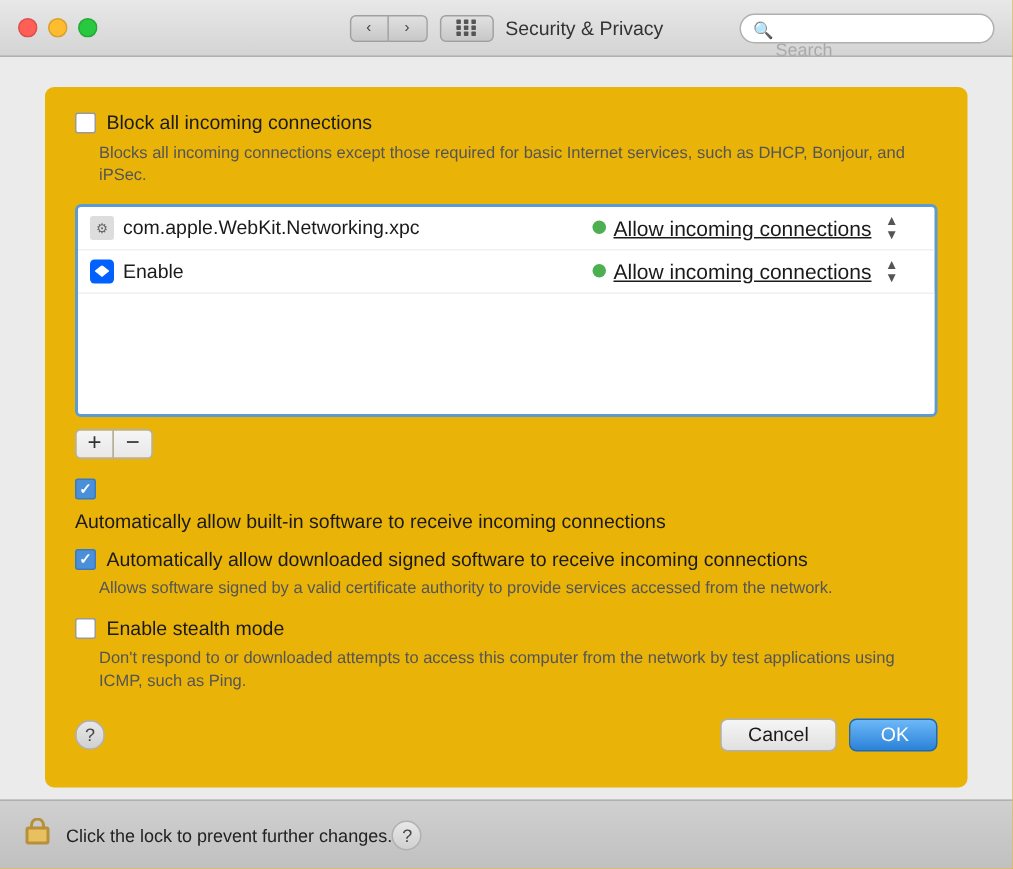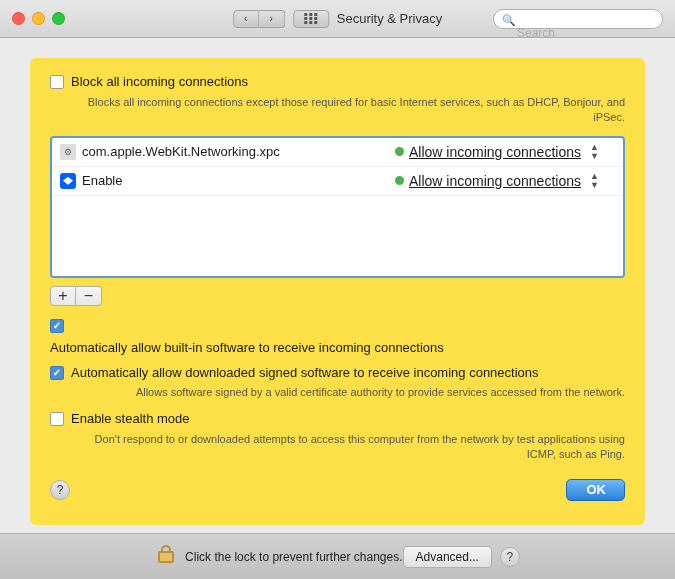--- a/index.html
+++ b/index.html
@@ -129,21 +129,21 @@
       flex: 1;
       background: #ebebeb;
       display: flex;
       flex-direction: column;
       align-items: center;
       padding: 20px 30px 0 30px;
     }
 
     .panel {
       width: 100%;
-      background: #fde047;
+      background: #eab308;
       border-radius: 6px;
       padding: 16px 20px;
     }
 
     
     .checkbox-row {
       display: flex;
       align-items: flex-start;
       gap: 7px;
       margin-bottom: 4px;
@@ -171,24 +171,23 @@
       font-weight: bold;
     }
     .checkbox-label {
       font-size: 13px;
       color: #1a1a1a;
       line-height: 1.3;
     }
     .checkbox-sublabel {
       font-size: 11px;
       color: #555;
-      margin-left: 26px;
+      margin-left: 16px;
       margin-bottom: 10px;
       line-height: 1.4;
-      text-align: right;
     }
 
     
     .app-list-box {
       border: 2px solid #5b9bd5;
       border-radius: 4px;
       background: white;
       margin: 10px 0 8px 0;
       overflow: hidden;
     }
@@ -292,21 +291,21 @@
     .list-action-btn:last-child  { border-radius: 0 4px 4px 0; border-left: none; }
 
     
     .bottom-bar {
       width: 100%;
       height: 46px;
       background: linear-gradient(to bottom, #d0d0d0, #c0c0c0);
       border-top: 1px solid #b0b0b0;
       display: flex;
       align-items: center;
-      justify-content: center;
+      justify-content: flex-start;
       padding: 0 14px;
       flex-shrink: 0;
     }
     .lock-section {
       display: flex;
       align-items: center;
       gap: 8px;
     }
     .lock-icon {
       width: 22px;
@@ -389,21 +388,21 @@
     }
     .cancel-btn {
       background: linear-gradient(to bottom, #f5f5f5, #e0e0e0);
       border: 1px solid #b0b0b0;
       color: #1a1a1a;
     }
     .ok-btn {
       background: linear-gradient(to bottom, #6cb8f8, #2c82d8);
       border: 1px solid #1a68bc;
       color: white;
-      font-weight: 700;
+      font-weight: 400;
       padding-left: 20px;
     }
     .dialog-help-btn {
       width: 20px;
       height: 20px;
       border-radius: 50%;
       background: linear-gradient(to bottom, #e8e8e8, #d0d0d0);
       border: 1px solid #b0b0b0;
       display: flex;
       align-items: center;
@@ -516,32 +515,32 @@
 
     <div class="checkbox-row">
       <div class="checkbox"></div>
       <span class="checkbox-label">Enable stealth mode</span>
     </div>
     <div class="checkbox-sublabel">Don't respond to or downloaded attempts to access this computer from the network by test applications using ICMP, such as Ping.</div>
 
     <div class="dialog-actions">
       <div class="dialog-help-btn">?</div>
       <div class="action-right">
+        <button class="action-btn cancel-btn">Cancel</button>
         <button class="action-btn ok-btn">OK</button>
       </div>
     </div>
 
   </div>
 </div>
 
 <div class="bottom-bar">
   <div class="lock-section">
     <div class="lock-icon">
       <div class="lock-shackle"></div>
       <div class="lock-body"></div>
     </div>
     <span class="lock-text">Click the lock to prevent further changes.</span>
   </div>
   <div class="bottom-right-buttons">
-    <button class="advanced-btn">Advanced...</button>
     <div class="help-btn">?</div>
   </div>
 </div>
 
 </body></html>

